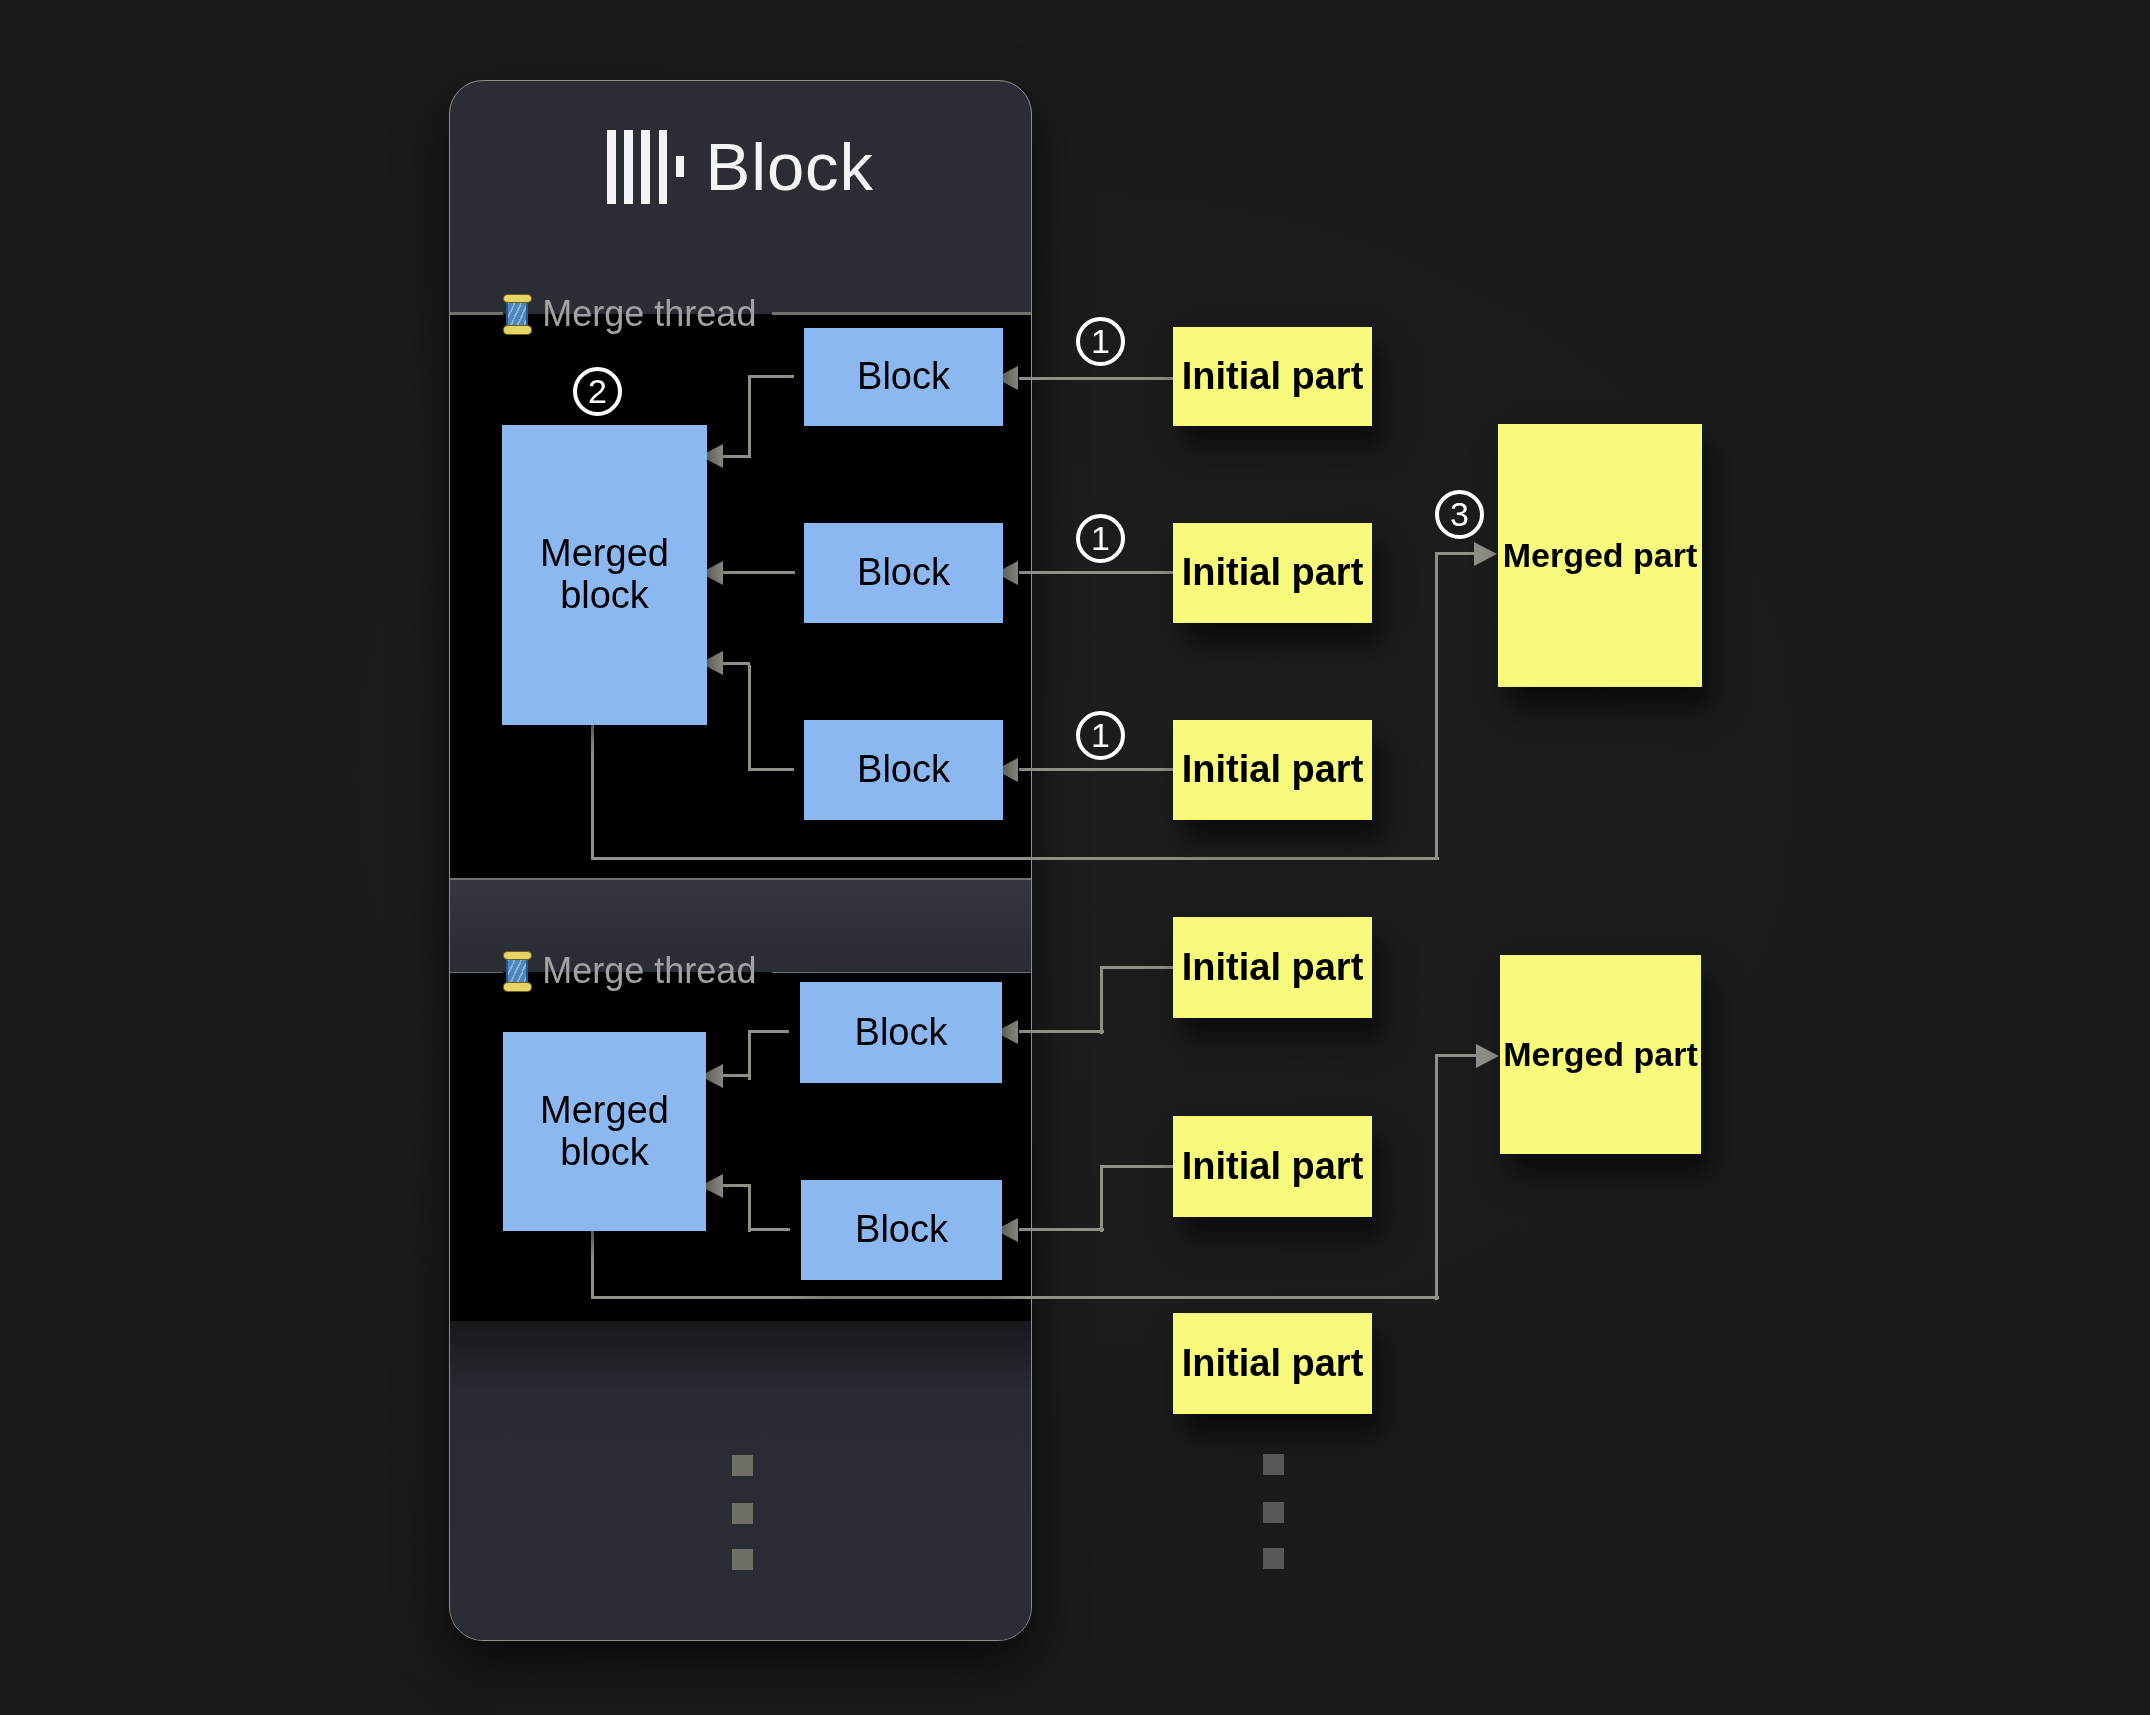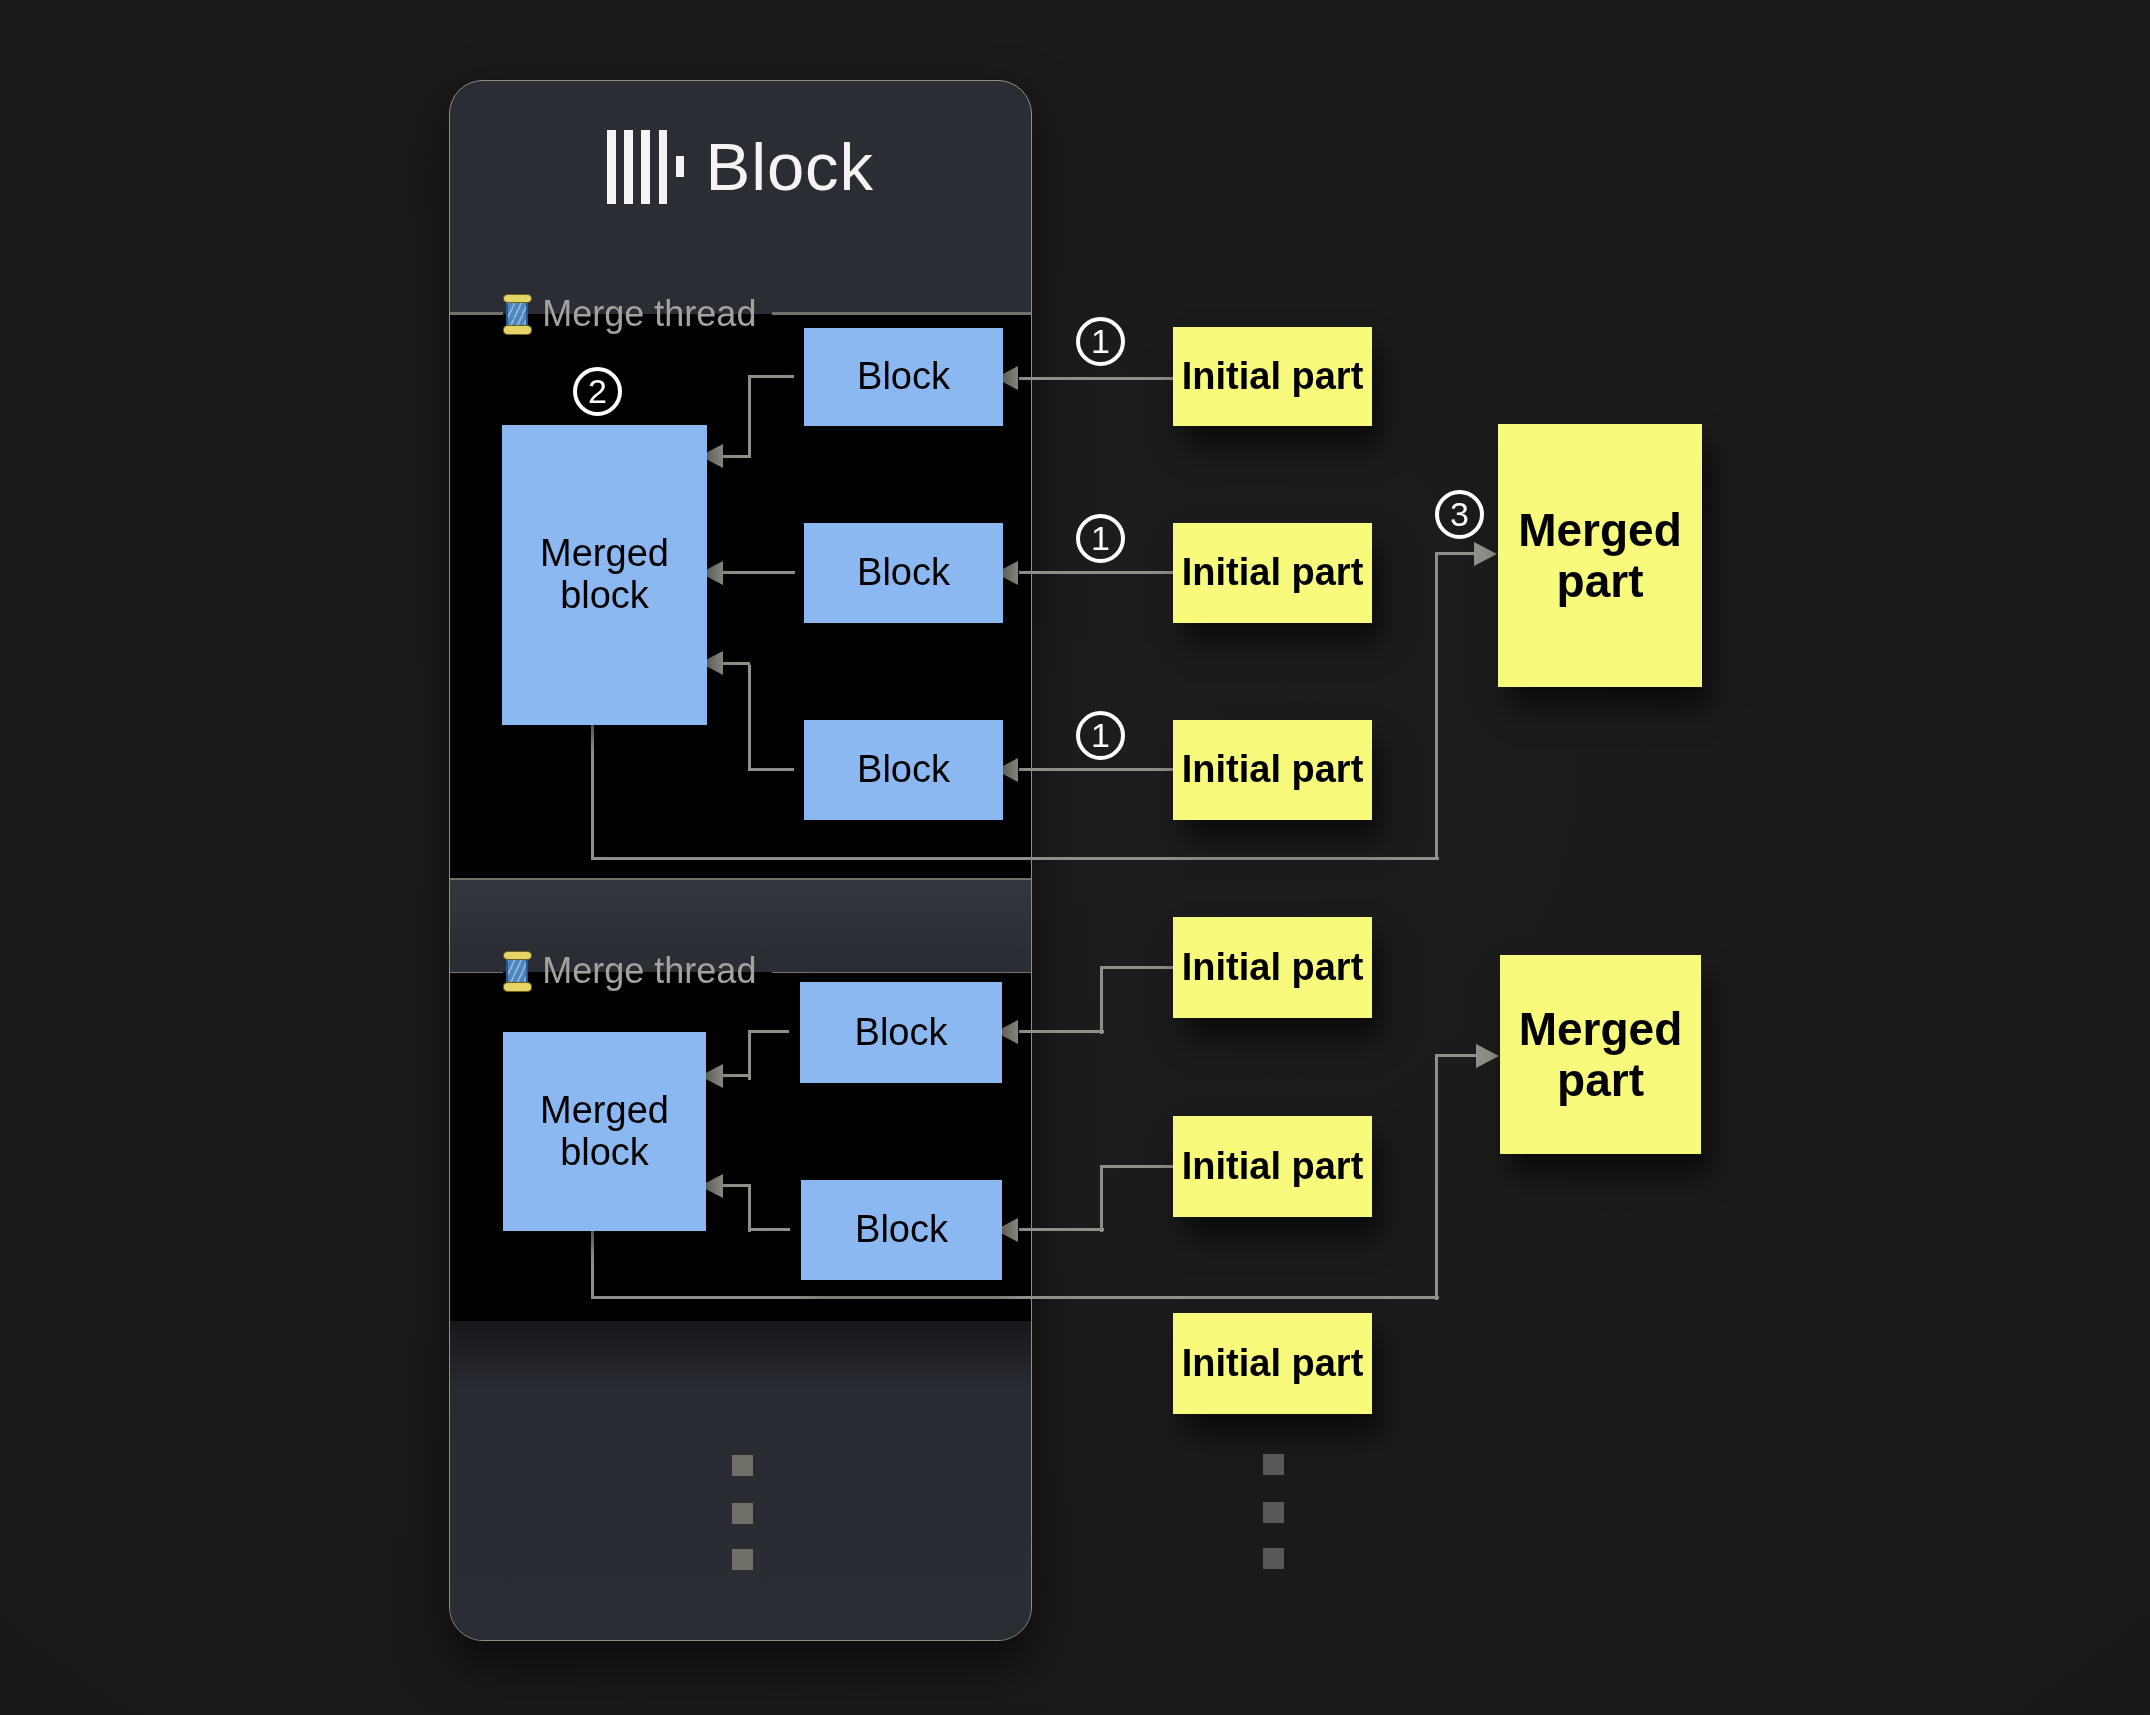--- a/index.html
+++ b/index.html
@@ -46,21 +46,21 @@
   .spool .body{position:absolute;left:3.4px;top:7.7px;width:22px;height:26px;background:#4e86c0;
     border-left:2.6px solid #2a578a;border-right:2.6px solid #2a578a;box-sizing:border-box;
     background-image:repeating-linear-gradient(115deg,rgba(255,255,255,.38) 0 1.7px,rgba(0,0,0,0) 1.7px 6px);}
   
   .box,.part{
     position:absolute;display:flex;align-items:center;justify-content:center;text-align:center;
     color:#000;font-size:38px;line-height:1.1;box-sizing:border-box;
   }
   .box{background:#8cb8f2;box-shadow:6.8px 12px 19px rgba(0,0,0,.45);margin-left:11px;}
   .part{background:#f8fa7c;box-shadow:10.3px 20.5px 26px rgba(0,0,0,.6);font-weight:bold;}
-  .part.big{font-size:46px;text-align:center;}
+  .part.big{font-size:34px;text-align:center;}
   
   .ln{position:absolute;background:#8f8f87;}
   .ah{position:absolute;width:0;height:0;}
   .ah.left{border-top:12px solid transparent;border-bottom:12px solid transparent;border-right:23px solid #8f8f87;}
   .ah.right{border-top:12px solid transparent;border-bottom:12px solid transparent;border-left:23px solid #8f8f87;}
   
   .badge{
     position:absolute;width:49px;height:49px;border:4.3px solid #fff;border-radius:50%;
     color:#fff;font-size:34px;display:flex;align-items:center;justify-content:center;
     box-sizing:border-box;background:transparent;

